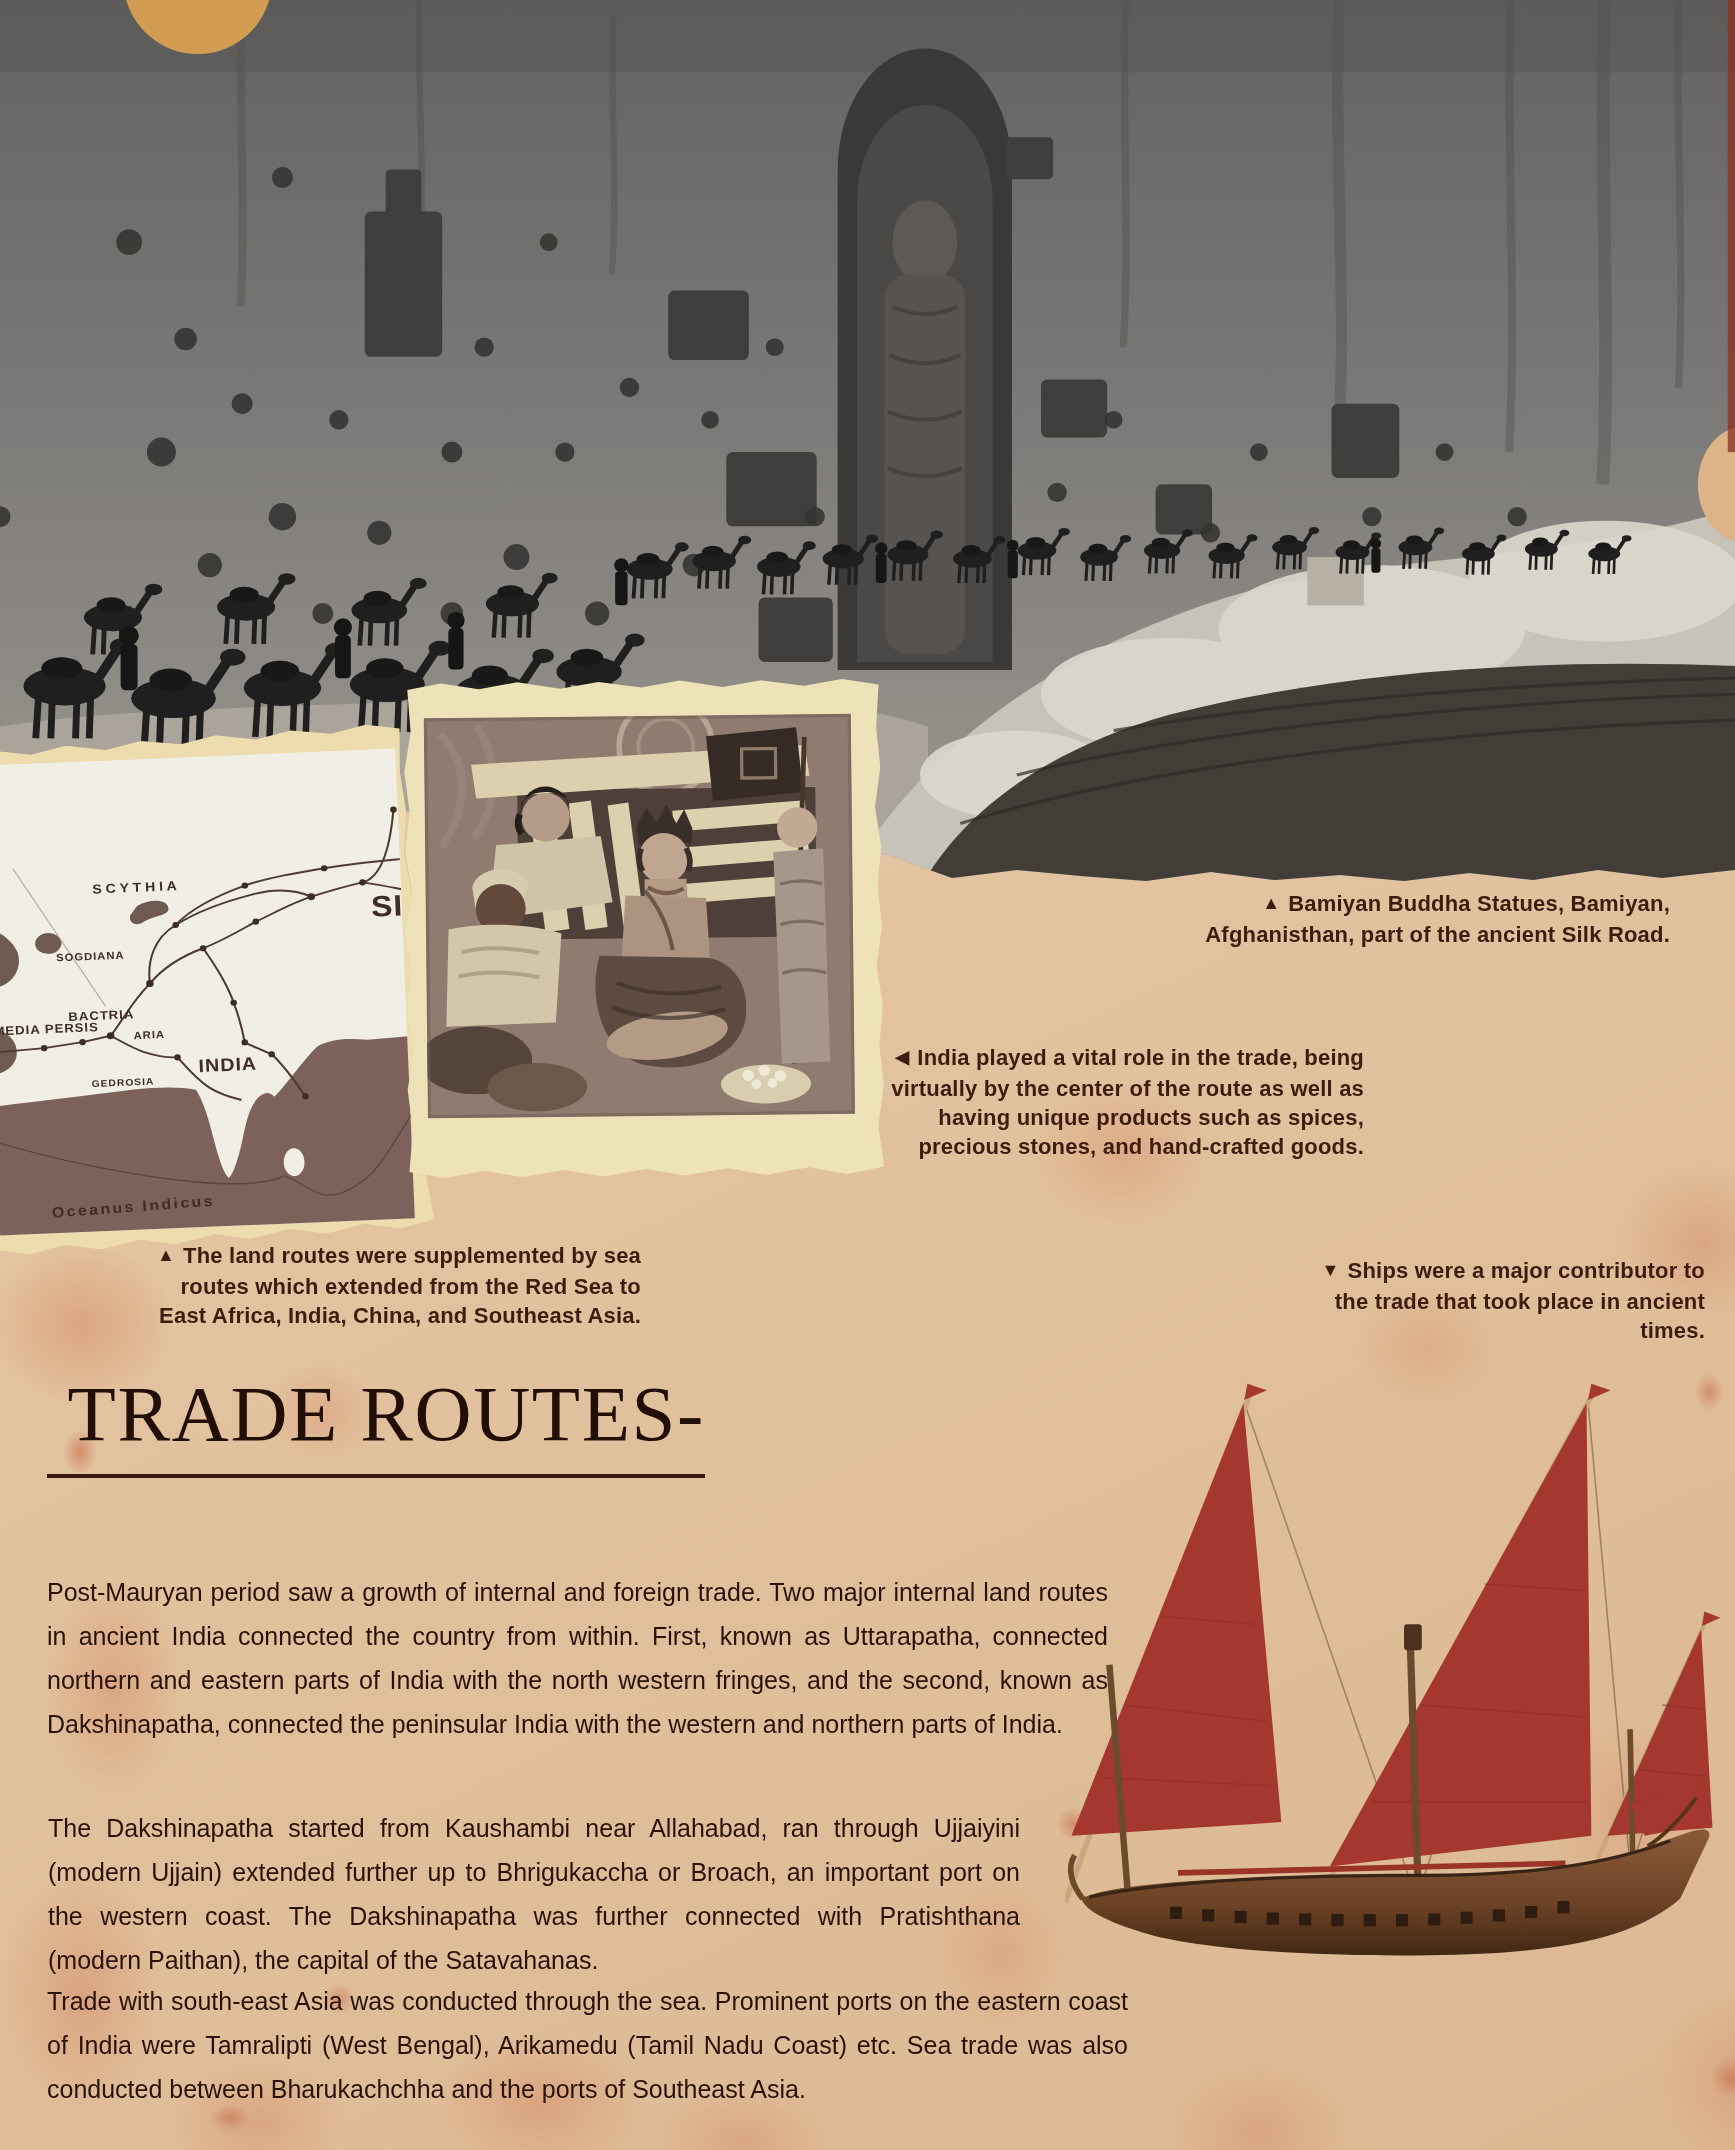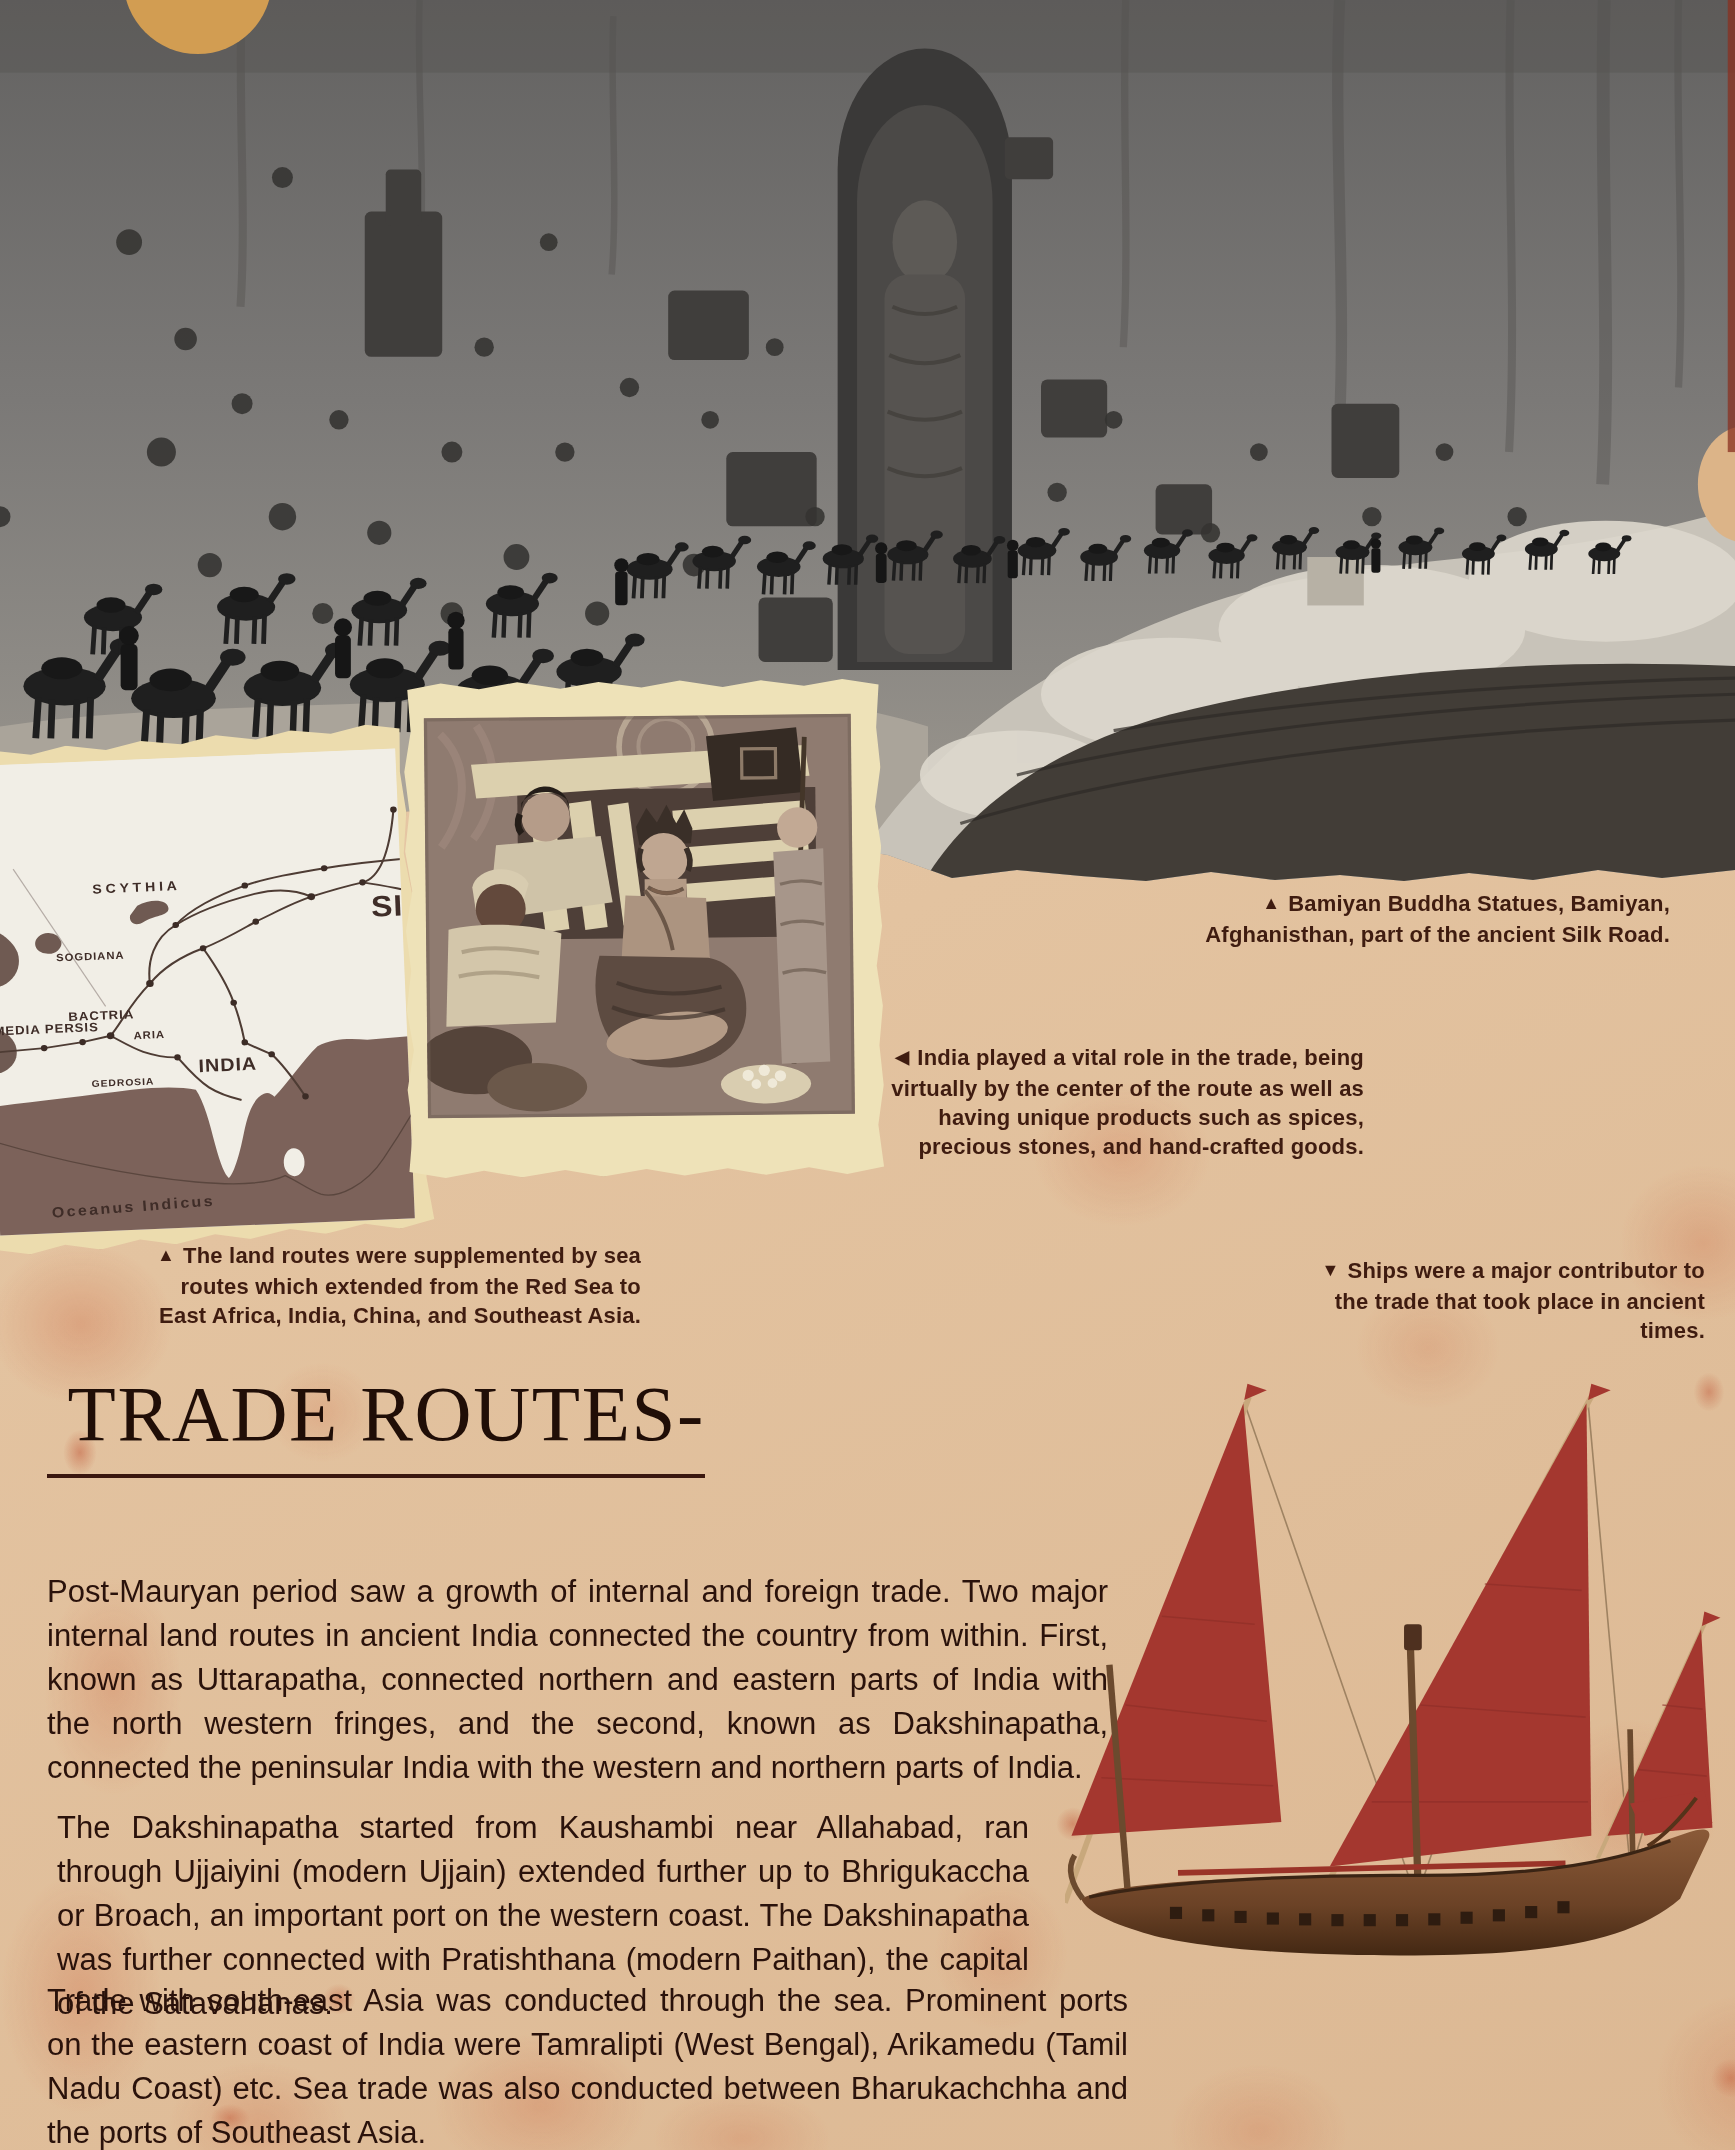--- a/index.html
+++ b/index.html
@@ -67,21 +67,21 @@
 
   
   .caption{color:#3f1c10;font-size:22px;line-height:29px;text-align:right;font-weight:600;
     letter-spacing:0.2px;}
   .caption .mk{font-size:18px;margin-right:8px;position:relative;top:-1.6px;}
 
   
   .title{color:#200e07;font-family:"Liberation Serif", serif;font-weight:400;
     font-size:79px;line-height:84px;letter-spacing:1.6px;}
   .rule{height:4px;background:#3a170f;width:658px;margin-top:18px;}
-  .para{color:#2a120b;font-size:31px;line-height:44px;text-align:justify;font-weight:500;}
+  .para{color:#2a120b;font-size:25px;line-height:44px;text-align:justify;font-weight:500;}
 </style>
 </head>
 <body>
 
 <div class="abs parchment"></div>
 <div class="abs speckles"></div>
 
 <div class="abs photo">
 <svg width="1735" height="888" viewBox="0 0 2150 1100" preserveAspectRatio="none">
   <defs>
@@ -459,16 +459,16 @@
   <span class="mk">▼</span><span>Ships were a major contributor to the trade that took place in ancient times.</span>
 </div>
 
 <div class="abs" style="left:47px;top:1372px;text-align:right;">
   <div class="title">TRADE ROUTES-</div>
   <div class="rule"></div>
 </div>
 
 <div class="abs para" style="left:47px;top:1570px;width:1061px;">Post-Mauryan period saw a growth of internal and foreign trade. Two major internal land routes in ancient India connected the country from within. First, known as Uttarapatha, connected northern and eastern parts of India with the north western fringes, and the second, known as Dakshinapatha, connected the peninsular India with the western and northern parts of India.</div>
 
-<div class="abs para" style="left:57px;top:1806px;width:972px;">The Dakshinapatha started from Kaushambi near Allahabad, ran through Ujjaiyini (modern Ujjain) extended further up to Bhrigukaccha or Broach, an important port on the western coast. The Dakshinapatha was further connected with Pratishthana (modern Paithan), the capital of the Satavahanas.</div>
+<div class="abs para" style="left:48px;top:1806px;width:972px;">The Dakshinapatha started from Kaushambi near Allahabad, ran through Ujjaiyini (modern Ujjain) extended further up to Bhrigukaccha or Broach, an important port on the western coast. The Dakshinapatha was further connected with Pratishthana (modern Paithan), the capital of the Satavahanas.</div>
 
 <div class="abs para" style="left:47px;top:1979px;width:1081px;">Trade with south-east Asia was conducted through the sea. Prominent ports on the eastern coast of India were Tamralipti (West Bengal), Arikamedu (Tamil Nadu Coast) etc. Sea trade was also conducted between Bharukachchha and the ports of Southeast Asia.</div>
 
 
 </body></html>

